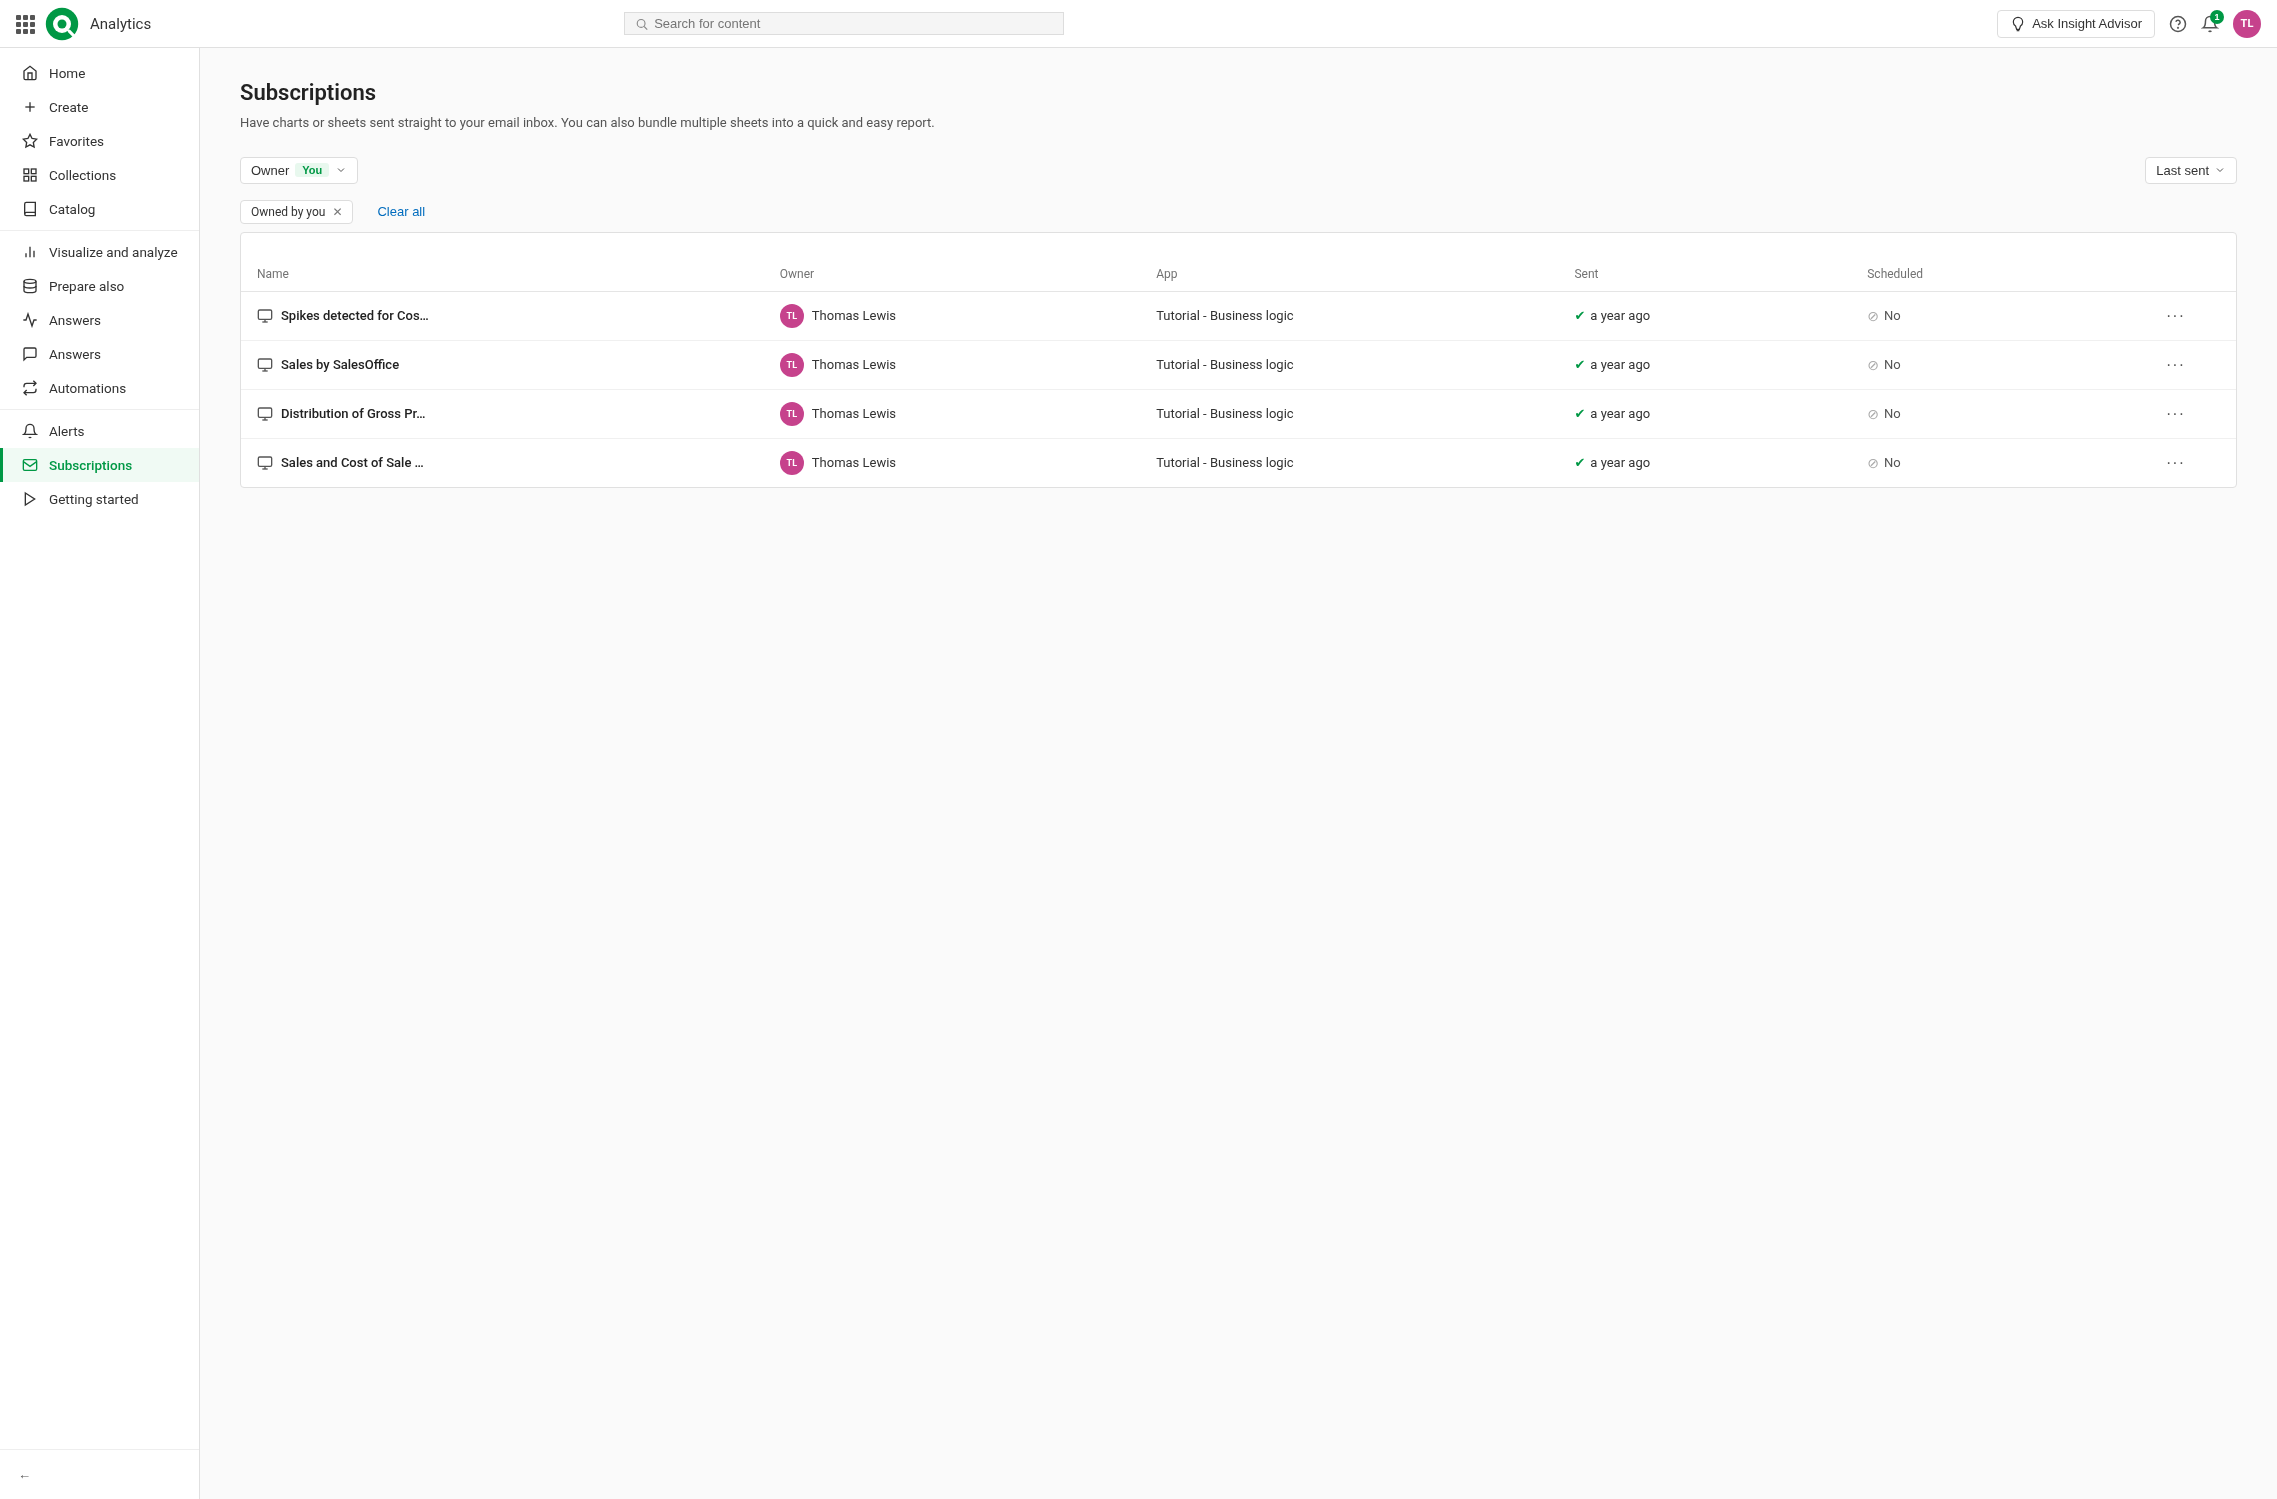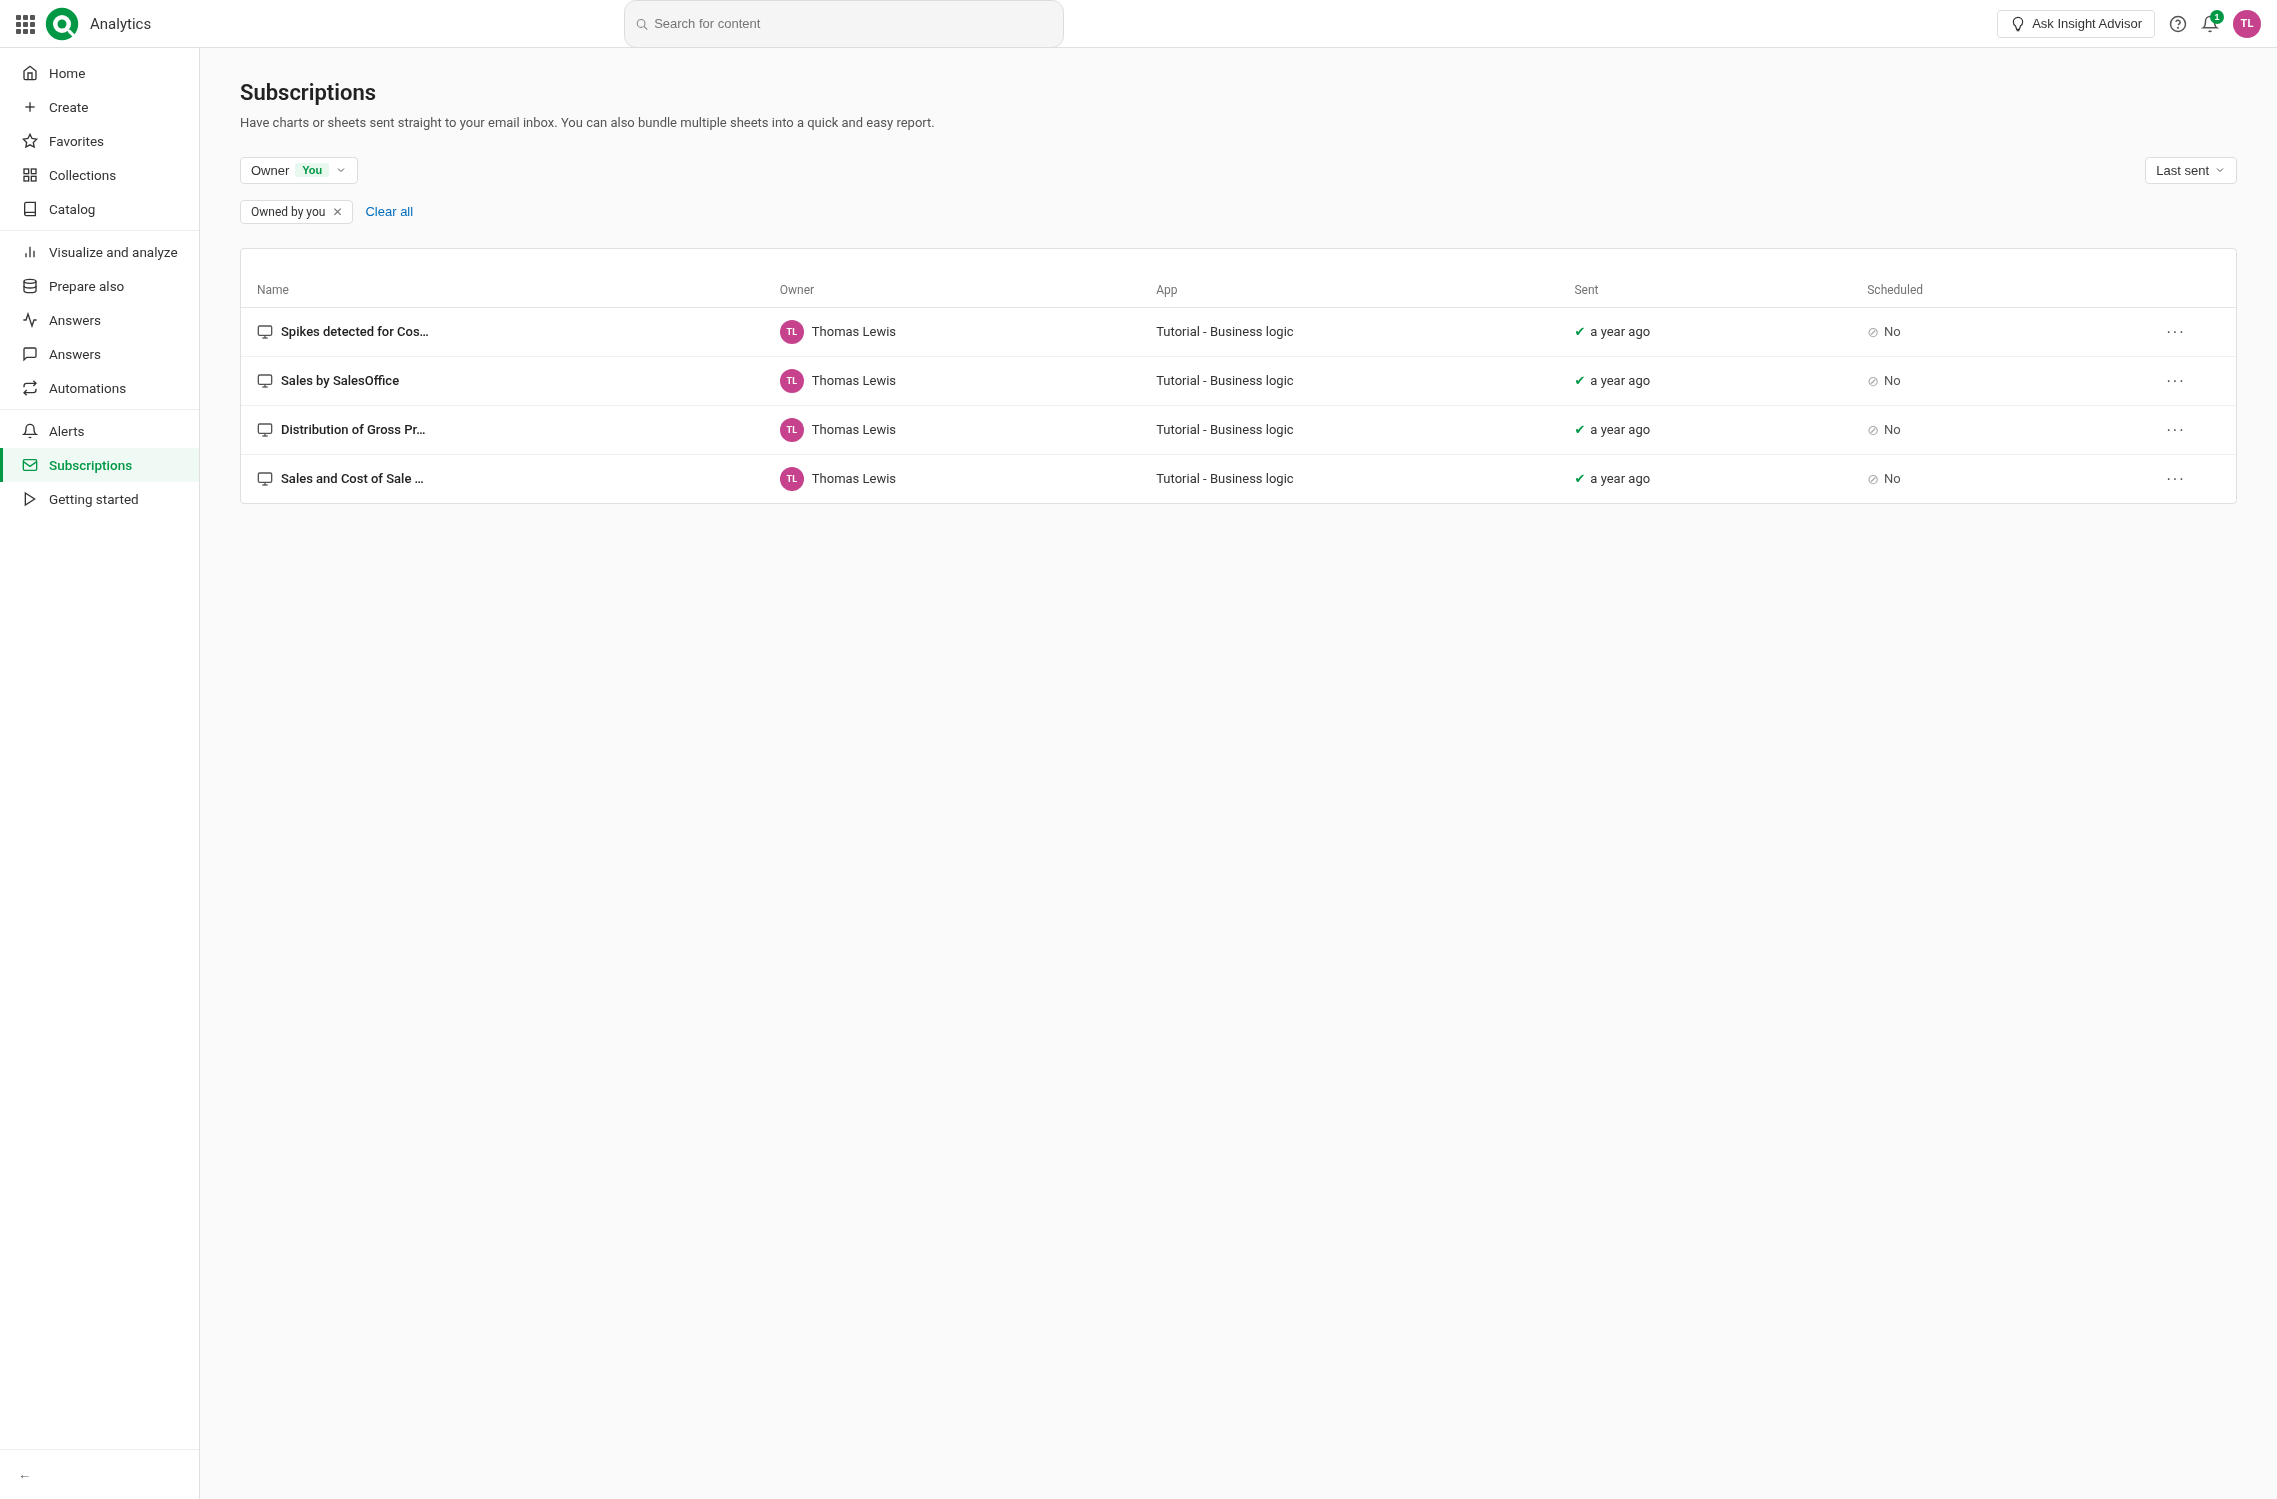--- a/index.html
+++ b/index.html
@@ -12,21 +12,21 @@
     }
     .topnav-left { display: flex; align-items: center; gap: 10px; }
     .grid-icon { display: grid; grid-template-columns: 1fr 1fr 1fr; gap: 2px; width: 18px; height: 18px; cursor: pointer; }
     .grid-icon span { background: #555; border-radius: 1px; width: 5px; height: 5px; }
     .qlik-logo { display: flex; align-items: center; }
     .qlik-logo svg { width: 36px; height: 36px; }
     .app-name { font-size: 15px; color: #333; font-weight: 400; }
     .search-bar {
       flex: 1; max-width: 440px; margin: 0 auto;
       display: flex; align-items: center; background: #f5f5f5; border: 1px solid #ddd;
-      border-radius: 12px; padding: 0 10px; height: 48px; gap: 6px;
+      border-radius: 0; padding: 0 10px; height: 23px; gap: 6px;
     }
     .search-bar input { border: none; background: transparent; outline: none; font-size: 13px; color: #555; width: 100%; }
     .topnav-right { display: flex; align-items: center; gap: 14px; margin-left: auto; }
     .insight-btn {
       display: flex; align-items: flex-start; gap: 6px; background: #fff;
       border: 1px solid #ddd; border-radius: 4px; padding: 5px 12px; cursor: pointer; font-size: 13px; color: #333;
     }
     .icon-btn { background: none; border: none; cursor: pointer; color: #555; font-size: 16px; display: flex; align-items: center; position: relative; }
     .notif-badge {
       position: absolute; top: -5px; right: -5px; background: #009845; color: #fff;
@@ -66,21 +66,21 @@
       display: flex; align-items: center; gap: 6px; border: 1px solid #ddd; border-radius: 4px;
       padding: 5px 10px; background: #fff; cursor: pointer; font-size: 13px; color: #333;
     }
     .owner-badge { background: #e8f8ee; color: #009845; font-size: 11px; font-weight: 600; padding: 1px 7px; border-radius: 3px; }
     .sort-btn {
       display: flex; align-items: center; gap: 5px; border: 1px solid #ddd; border-radius: 4px;
       padding: 5px 10px; background: #fff; cursor: pointer; font-size: 13px; color: #333;
     }
 
     
-    .active-filters { display: flex; align-items: center; gap: 12px; margin-bottom: 24px; }
+    .active-filters { display: flex; align-items: center; gap: 24px; margin-bottom: 8px; }
     .filter-tag {
       display: flex; align-items: center; gap: 5px; background: #fff; border: 1px solid #ddd;
       border-radius: 4px; padding: 4px 10px; font-size: 12px; color: #333;
     }
     .filter-tag .x-btn { cursor: pointer; color: #777; font-size: 12px; margin-left: 2px; }
     .clear-all-btn { background: none; border: none; cursor: pointer; color: #006cbe; font-size: 13px; text-decoration: none; }
 
     
     .sub-table { background: #fff; border: 1px solid #e0e0e0; border-radius: 4px; overflow: hidden; }
     .table-header { display: grid; grid-template-columns: 2.5fr 1.8fr 2fr 1.4fr 1.4fr 60px; padding: 10px 16px; border-bottom: 1px solid #e5e5e5; }

